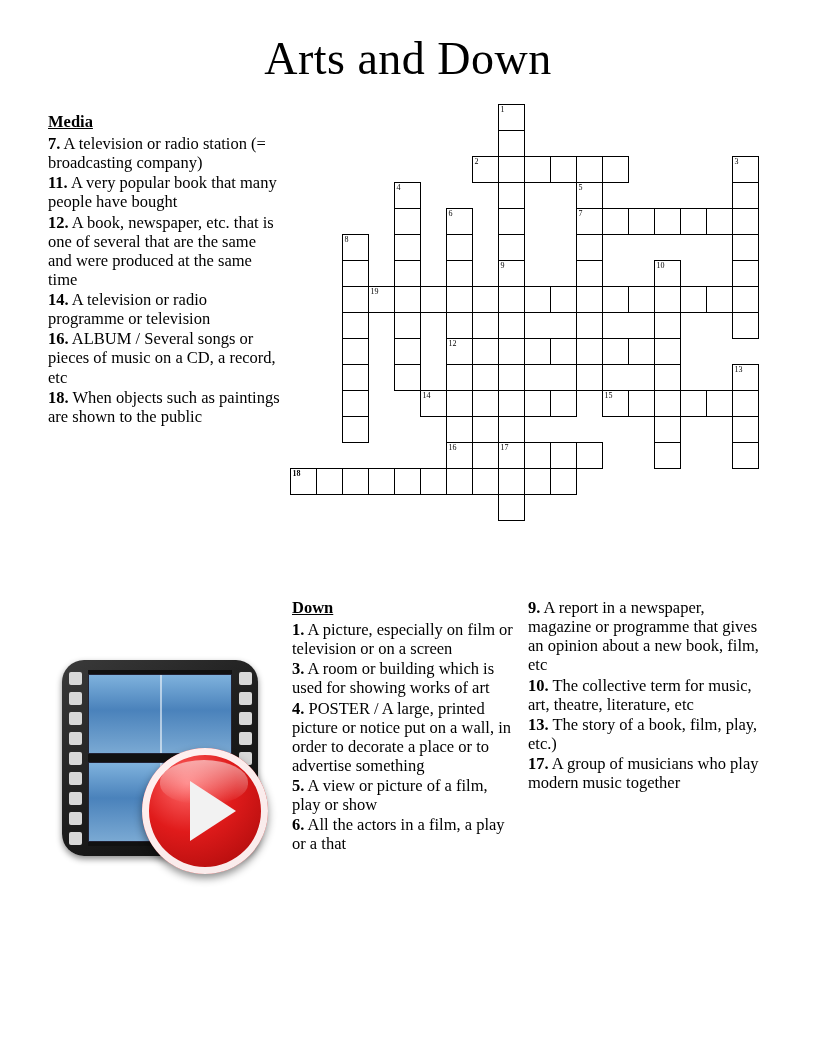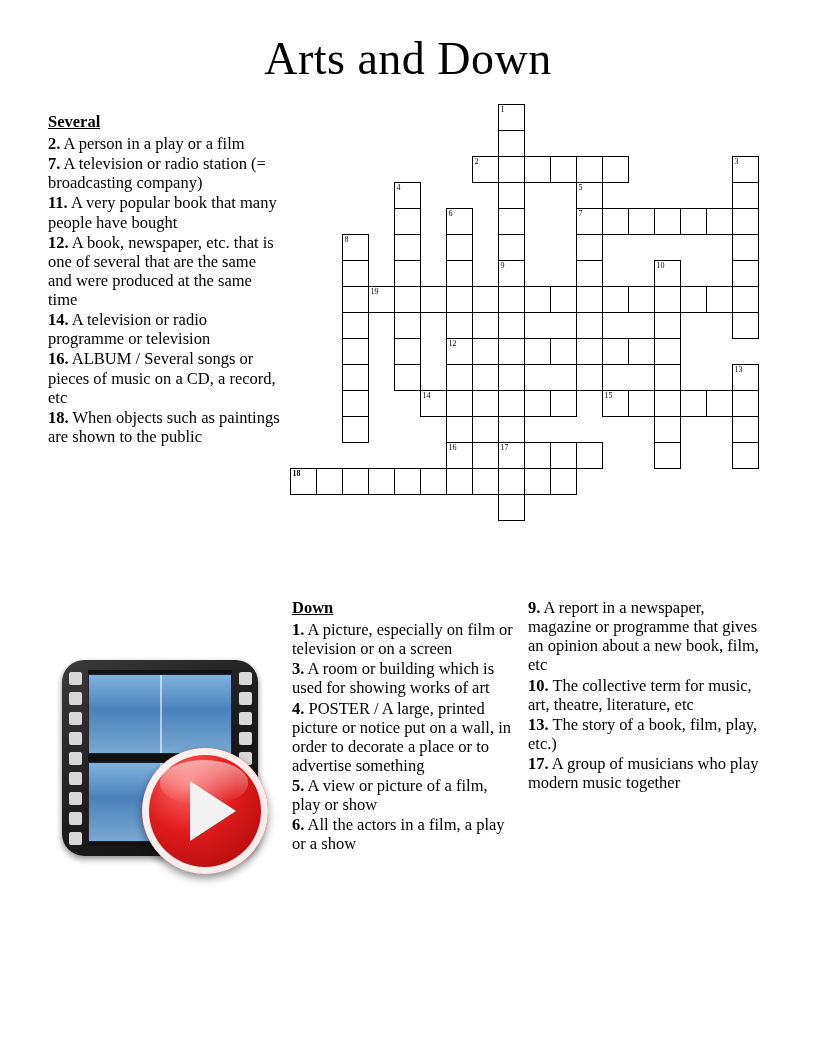--- a/index.html
+++ b/index.html
@@ -172,40 +172,39 @@
   }
 </style>
 </head>
 <body>
 
 <div class="page">
 
   <div class="title">Arts and Down</div>
 
   <div id="across-col">
-    <div class="clue-heading">Several</div>
+    <div class="clue-heading">Media</div>
     <div id="across-list">
-        <div class="clue"><b>2.</b><span> A person in a play or a film</span></div>
         <div class="clue"><b>7.</b><span> A television or radio station (= broadcasting company)</span></div>
         <div class="clue"><b>11.</b><span> A very popular book that many people have bought</span></div>
         <div class="clue"><b>12.</b><span> A book, newspaper, etc. that is one of several that are the same and were produced at the same time</span></div>
         <div class="clue"><b>14.</b><span> A television or radio programme or television</span></div>
         <div class="clue"><b>16.</b><span> ALBUM / Several songs or pieces of music on a CD, a record, etc</span></div>
         <div class="clue"><b>18.</b><span> When objects such as paintings are shown to the public</span></div>
       </div>
   </div>
 
   <div id="down-col-1">
     <div class="clue-heading">Down</div>
     <div id="down-list-1">
         <div class="clue"><b>1.</b><span> A picture, especially on film or television or on a screen</span></div>
         <div class="clue"><b>3.</b><span> A room or building which is used for showing works of art</span></div>
         <div class="clue"><b>4.</b><span> POSTER / A large, printed picture or notice put on a wall, in order to decorate a place or to advertise something</span></div>
         <div class="clue"><b>5.</b><span> A view or picture of a film, play or show</span></div>
-        <div class="clue"><b>6.</b><span> All the actors in a film, a play or a show</span></div>
+        <div class="clue"><b>6.</b><span> All the actors in a film, a play or a that</span></div>
       </div>
   </div>
 
   <div id="down-col-2">
     <div id="down-list-2">
         <div class="clue"><b>9.</b><span> A report in a newspaper, magazine or programme that gives an opinion about a new book, film, etc</span></div>
         <div class="clue"><b>10.</b><span> The collective term for music, art, theatre, literature, etc</span></div>
         <div class="clue"><b>13.</b><span> The story of a book, film, play, etc.)</span></div>
         <div class="clue"><b>17.</b><span> A group of musicians who play modern music together</span></div>
       </div>

